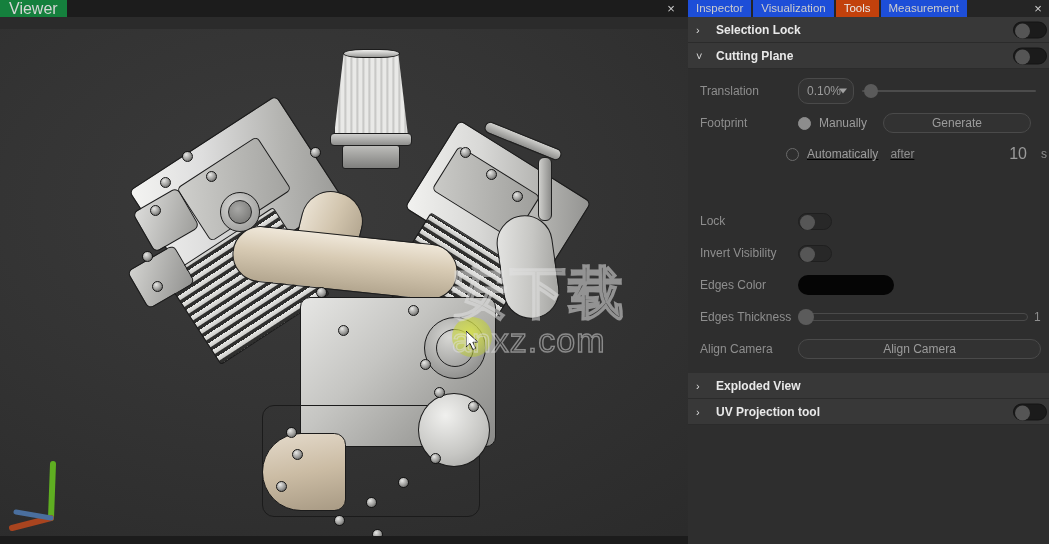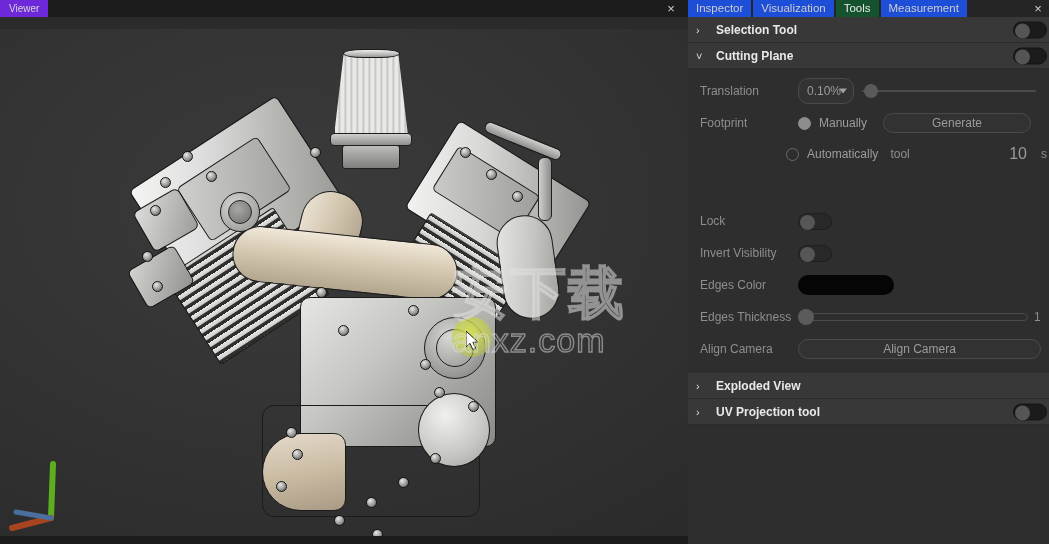--- a/index.html
+++ b/index.html
@@ -12,21 +12,21 @@
   #app { position: relative; width: 1049px; height: 544px; display: flex; }
 
   
   #viewer-pane { position: relative; width: 688px; height: 544px; background: #2b2b2b; }
 
   #viewer-tabbar {
     position: relative; height: 17px; background: #1c1c1c;
     display: flex; align-items: stretch;
   }
   .vtab {
-    background: #6d28d9; color: #d6d6d6; font-size: 10px;
+    background: #15803d; color: #d6d6d6; font-size: 16px;
     padding: 0 9px; display: flex; align-items: center; line-height: 1;
   }
   #viewer-close {
     position: absolute; right: 9px; top: 0; height: 17px; width: 16px;
     display: flex; align-items: center; justify-content: center;
     color: #cfcfcf; font-size: 13px; line-height: 1;
   }
 
   #viewport {
     position: absolute; left: 0; top: 29px; width: 688px; height: 517px;
@@ -200,21 +200,21 @@
     color: transparent; -webkit-text-stroke: 1.4px rgba(225,225,225,.5);
     letter-spacing: 1px; font-family: "Liberation Sans", sans-serif;
   }
 
   
   #panel { width: 361px; height: 544px; background: #2e2e2e; position: relative; }
 
   #panel-tabbar { height: 17px; background: #252525; display: flex; align-items: stretch; position: relative; }
   .ptab { color: #cdcdcd; font-size: 11.5px; padding: 0 8px; display: flex; align-items: center;
           background: #1d4ed8; margin-right: 2px; line-height: 1; }
-  .ptab.active { background: #14532d; color: #e8e8e8; text-align: center; }
+  .ptab.active { background: #c2410c; color: #e8e8e8; text-align: center; }
   #panel-close { position: absolute; right: 4px; top: 0; height: 17px; width: 14px;
     display: flex; align-items: center; justify-content: center; color: #d0d0d0; font-size: 13px; }
 
   .section-hdr {
     height: 26px; display: flex; align-items: center; position: relative;
     background: #383838; border-bottom: 1px solid #2b2b2b; padding-left: 8px;
   }
   .section-hdr .chev { width: 16px; color: #dcdcdc; font-size: 11px; display:flex; align-items:center; }
   .section-hdr .ttl { color: #e9e9e9; font-size: 12px; font-weight: bold; margin-left: 4px; }
 
@@ -269,21 +269,21 @@
   .sw-small {
     width: 34px; height: 17px; border-radius: 9px; background: #282828; border: 1px solid #1f1f1f;
     position: relative;
   }
   .sw-small::after {
     content: ""; position: absolute; left: 1px; top: 1px; width: 15px; height: 15px;
     border-radius: 50%; background: #565656;
   }
   #color-swatch { width: 96px; height: 20px; border-radius: 10px; background: #050505; }
 
-  #after-row { padding-left: 98px; height: 30px; display: flex; align-items: center; }
+  #after-row { padding-left: 98px; height: 30px; display: flex; align-items: center; text-decoration: underline; }
   #after-txt { color: #8e8e8e; font-size: 12px; margin-left: 12px; }
   #after-num { color: #9a9a9a; font-size: 16px; position: absolute; right: 22px; }
   #after-unit { color: #8e8e8e; font-size: 12px; position: absolute; right: 2px; }
 
   #gap-block { height: 36px; }
   #panel-filler { background: #2e2e2e; }
 </style>
 </head>
 <body>
 
@@ -382,21 +382,21 @@
     <div id="panel-tabbar">
       <div class="ptab">Inspector</div>
       <div class="ptab">Visualization</div>
       <div class="ptab active">Tools</div>
       <div class="ptab">Measurement</div>
       <div id="panel-close">×</div>
     </div>
 
     <div class="section-hdr">
       <span class="chev">›</span>
-      <span class="ttl">Selection Tool</span>
+      <span class="ttl">Selection Lock</span>
       <span class="toggle"></span>
     </div>
 
     <div class="section-hdr">
       <span class="chev">˅</span>
       <span class="ttl">Cutting Plane</span>
       <span class="toggle"></span>
     </div>
 
     <div id="cutting-body">
@@ -417,21 +417,21 @@
       <div class="row">
         <span class="lbl">Footprint</span>
         <span class="radio on"></span>
         <span class="rtext">Manually</span>
         <div class="btn" id="generate-btn">Generate</div>
       </div>
 
       <div id="after-row" style="position:relative">
         <span class="radio"></span>
         <span class="rtext">Automatically</span>
-        <span id="after-txt">tool</span>
+        <span id="after-txt">after</span>
         <span id="after-num">10</span>
         <span id="after-unit">s</span>
       </div>
 
       <div id="gap-block"></div>
 
       <div class="row">
         <span class="lbl">Lock</span>
         <span class="sw-small"></span>
       </div>

